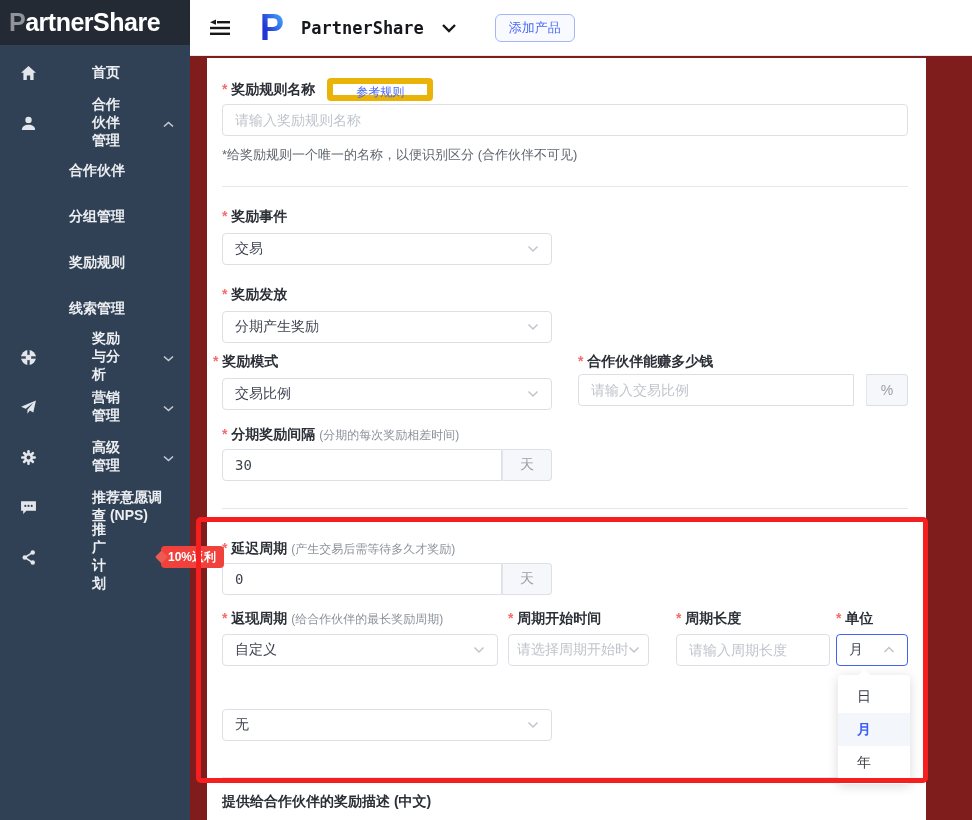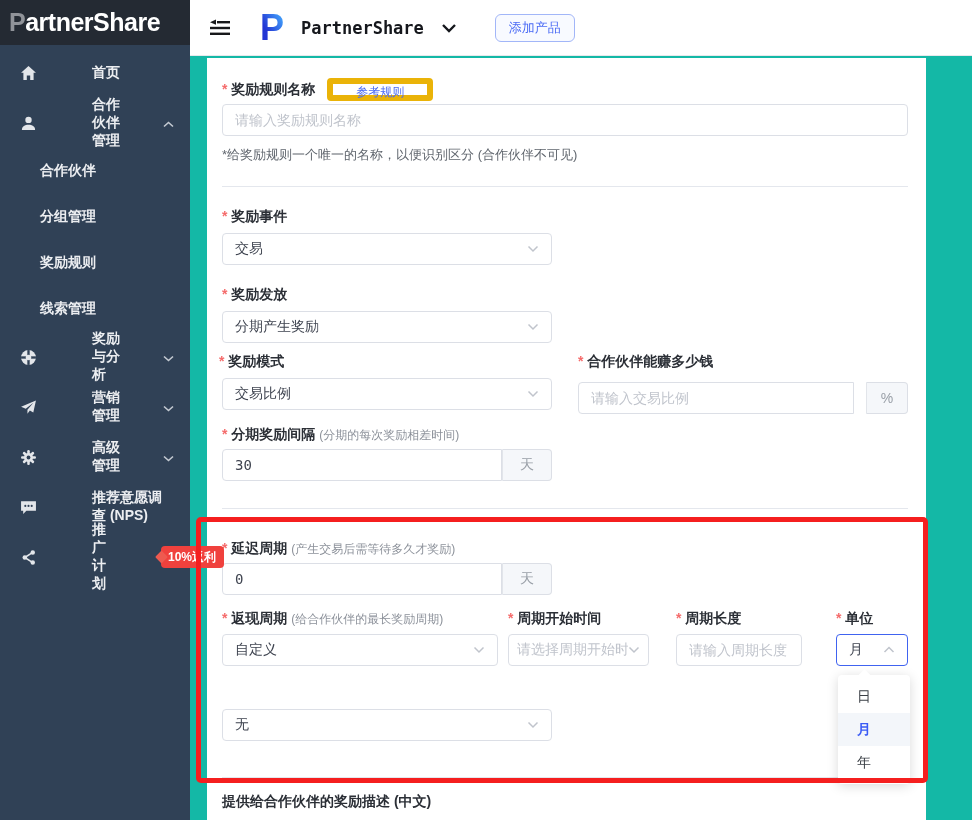--- a/index.html
+++ b/index.html
@@ -1,28 +1,28 @@
 <!DOCTYPE html>
 <html><head>
 <meta charset="utf-8">
 <style>
   * { margin:0; padding:0; box-sizing:border-box; }
   body { font-family:"Liberation Sans", sans-serif; background:#fff; }
-  .page { position:relative; width:972px; height:820px; background:#14b8a6; overflow:hidden; }
+  .page { position:relative; width:972px; height:820px; background:#7f1d1d; overflow:hidden; }
 
   
   .sidebar { position:absolute; left:0; top:0; width:190px; height:820px; background:#304156; z-index:10; }
   .logo-bar { height:45px; background:#242a33; display:flex; align-items:center; padding-left:9px; }
   .logo-text { display:block; font-size:25px; font-weight:bold; color:#fff; letter-spacing:-0.5px; }
   .logo-text::first-letter { color:#909399; }
   .menu { padding-top:3px; }
   .menu-item { height:50px; display:flex; align-items:center; padding:0 16px 0 20px; color:#eceef1; font-size:14px; font-weight:bold; cursor:pointer;gap:43px; }
   .menu-item .mi-icon { width:17px; height:17px; margin-right:12px; flex:0 0 17px; display:flex; align-items:center; }
   .menu-item .chev { margin-left:auto; }
-  .sub-item { height:46px; display:flex; align-items:center; padding-left:40px; color:#eceef1; font-size:14px; font-weight:bold; cursor:pointer; }
+  .sub-item { height:46px; display:flex; align-items:center; padding-left:69px; color:#eceef1; font-size:14px; font-weight:bold; cursor:pointer; }
   .badge { position:relative; margin-left:12px; background:#f0413d; color:#fff; font-size:12px; font-weight:bold; line-height:1; padding:5px 8px 5px 7px; border-radius:4px; white-space:nowrap; }
   .badge::before { content:""; position:absolute; left:-4px; top:50%; width:9px; height:9px; background:#ee5a50; transform:translateY(-50%) rotate(45deg); border-radius:1px; }
 
   
   .header { position:absolute; left:190px; top:0; width:782px; height:56px; background:#fff; border-bottom:1px solid #e7e9ec; display:flex; align-items:center; z-index:5; }
   .hamburger { margin-left:20px; cursor:pointer; display:flex; }
   .p-logo { margin-left:27px; display:flex; }
   .product-title { margin-left:14px; font-family:"DejaVu Sans Mono", monospace; font-weight:bold; font-size:17px; color:#15171c; cursor:pointer; }
   .title-chev { margin-left:17px; cursor:pointer; display:flex; }
   .add-product-btn { margin-left:38px; height:28px; padding:0 13px; border:1px solid #a2b6f8; border-radius:6px; background:#f8faff; color:#4a6af5; font-size:13px; cursor:pointer; font-family:"Liberation Sans",sans-serif; }
@@ -239,29 +239,29 @@
     </div>
 
     <div class="f-label req" style="left:15px; top:228px;">奖励发放</div>
     <div class="sel" style="left:15px; top:253px; width:330px;">
       <span>分期产生奖励</span>
       <svg width="12" height="8" viewBox="0 0 12 8">
           <polyline points="1.5,1.5 6,6 10.5,1.5" fill="none" stroke="#c0c4cc" stroke-width="1.5"></polyline>
         </svg>
     </div>
 
-    <div class="f-label req" style="left:12px; top:295px;text-align:right;">奖励模式</div>
+    <div class="f-label req" style="left:6px; top:295px;text-align:right;">奖励模式</div>
     <div class="sel" style="left:15px; top:320px; width:330px;">
       <span>交易比例</span>
       <svg width="12" height="8" viewBox="0 0 12 8">
           <polyline points="1.5,1.5 6,6 10.5,1.5" fill="none" stroke="#c0c4cc" stroke-width="1.5"></polyline>
         </svg>
     </div>
     <div class="f-label req" style="left:371px; top:295px;">合作伙伴能赚多少钱</div>
-    <div class="igroup" style="left:371px; top:324px; width:330px;gap:12px;">
+    <div class="igroup" style="left:371px; top:316px; width:330px;gap:12px;">
       <input class="txt-input" type="text" placeholder="请输入交易比例" style="">
       <span class="addon narrow">%</span>
     </div>
 
     <div class="f-label req" style="left:15px; top:368px;">
       <span>分期奖励间隔</span>
       <span class="hint">(分期的每次奖励相差时间)</span>
     </div>
     <div class="igroup" style="left:15px; top:391px; width:330px;">
       <input class="txt-input" type="text" value="30" style="">
@@ -291,21 +291,21 @@
 
     <div class="f-label req" style="left:301px; top:552px;">周期开始时间</div>
     <div class="sel placeholder" style="left:301px; top:576px; width:141px; padding:0 8px;">
       <span style="overflow:hidden; white-space:nowrap;">请选择周期开始时间</span>
       <svg width="12" height="8" viewBox="0 0 12 8" style="flex:0 0 12px;">
           <polyline points="1.5,1.5 6,6 10.5,1.5" fill="none" stroke="#c0c4cc" stroke-width="1.5"></polyline>
         </svg>
     </div>
 
     <div class="f-label req" style="left:469px; top:552px;">周期长度</div>
-    <div style="left:469px; top:576px; width:126px;">
+    <div style="left:469px; top:576px; width:154px;">
       <input class="txt-input" type="text" placeholder="请输入周期长度" style="">
     </div>
 
     <div class="f-label req" style="left:629px; top:552px;">单位</div>
     <div class="sel focused" style="left:629px; top:576px; width:72px;">
       <span>月</span>
       <svg width="12" height="8" viewBox="0 0 12 8">
           <polyline points="1.5,6 6,1.5 10.5,6" fill="none" stroke="#c0c4cc" stroke-width="1.5"></polyline>
         </svg>
     </div>

